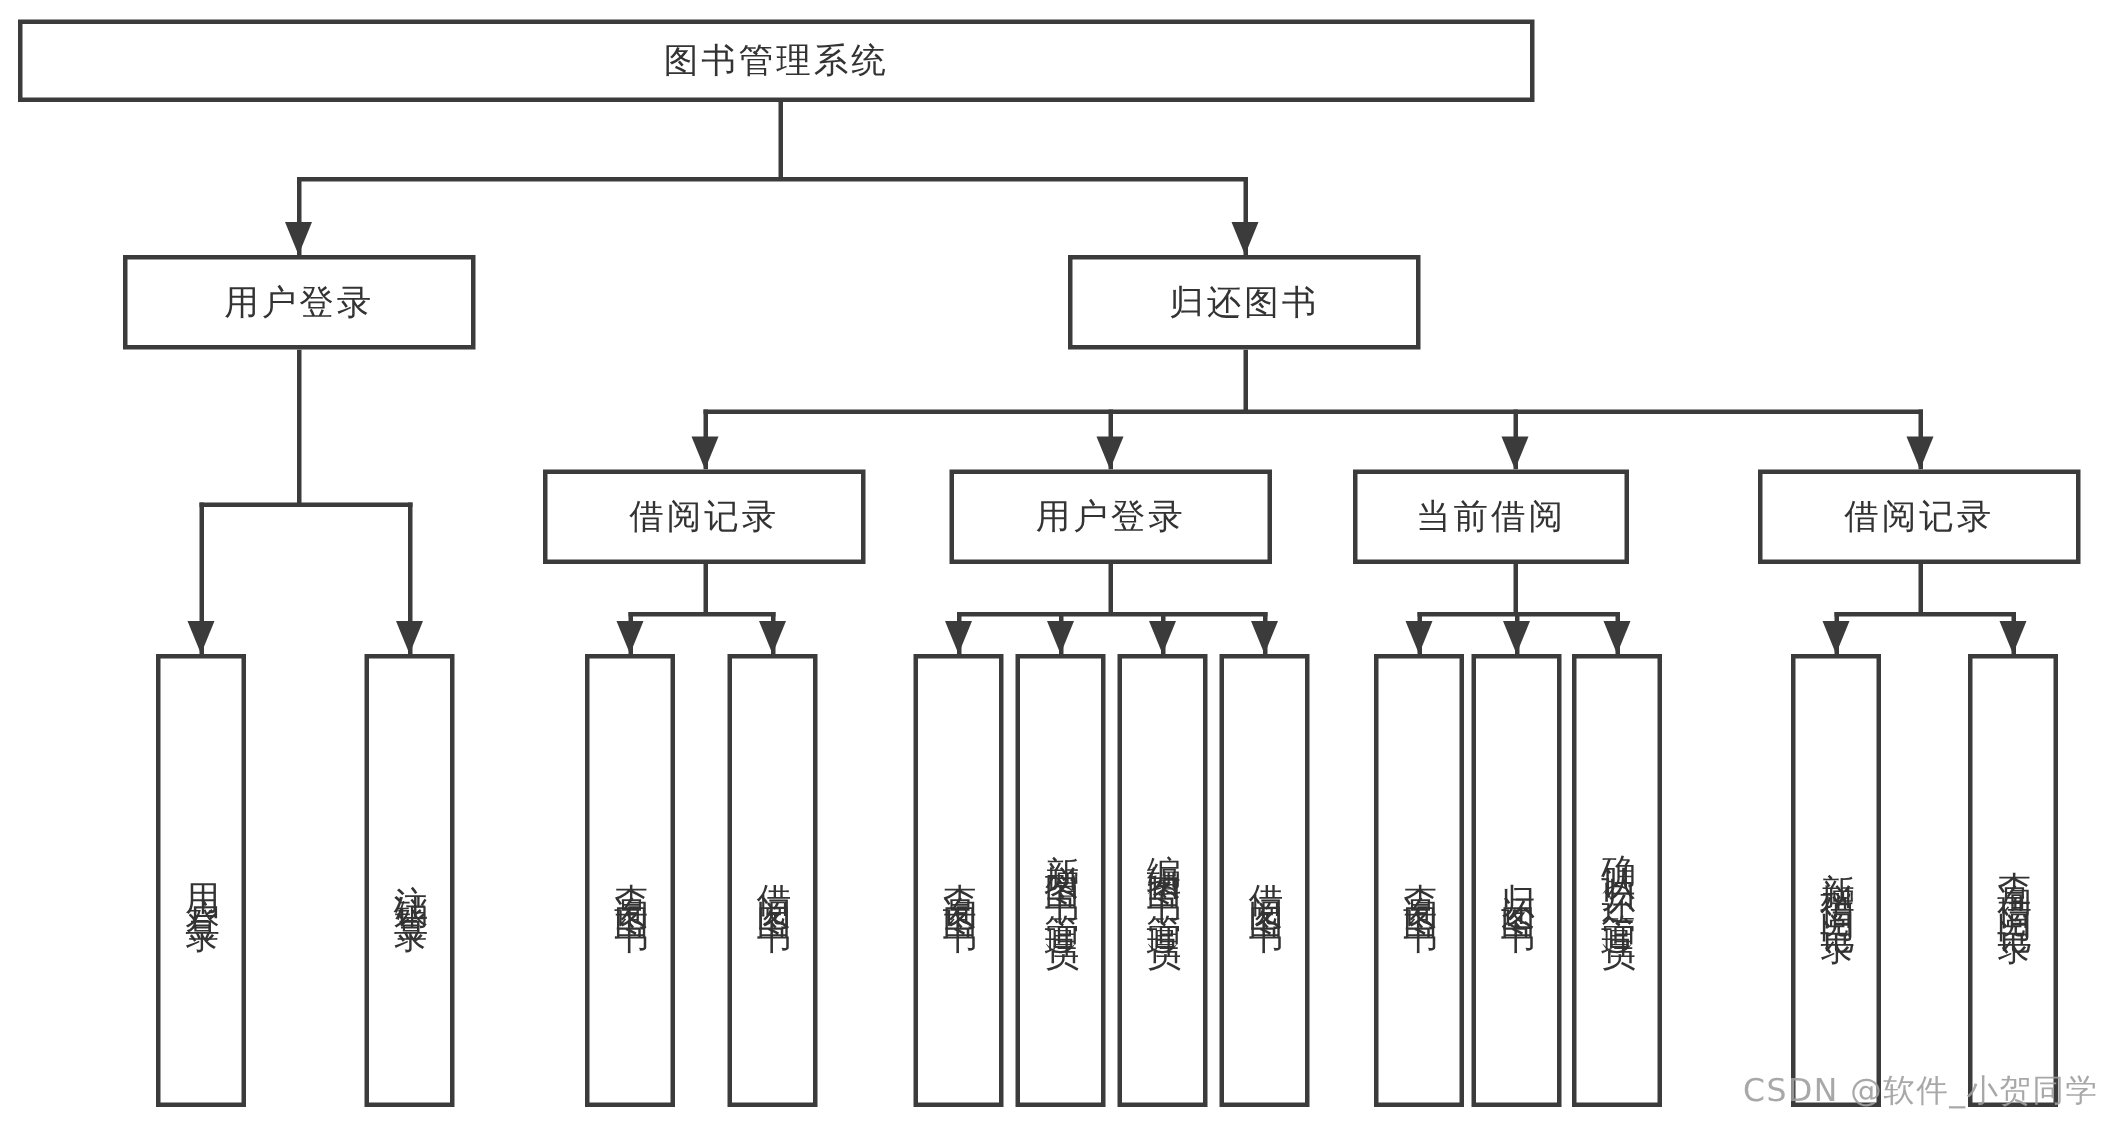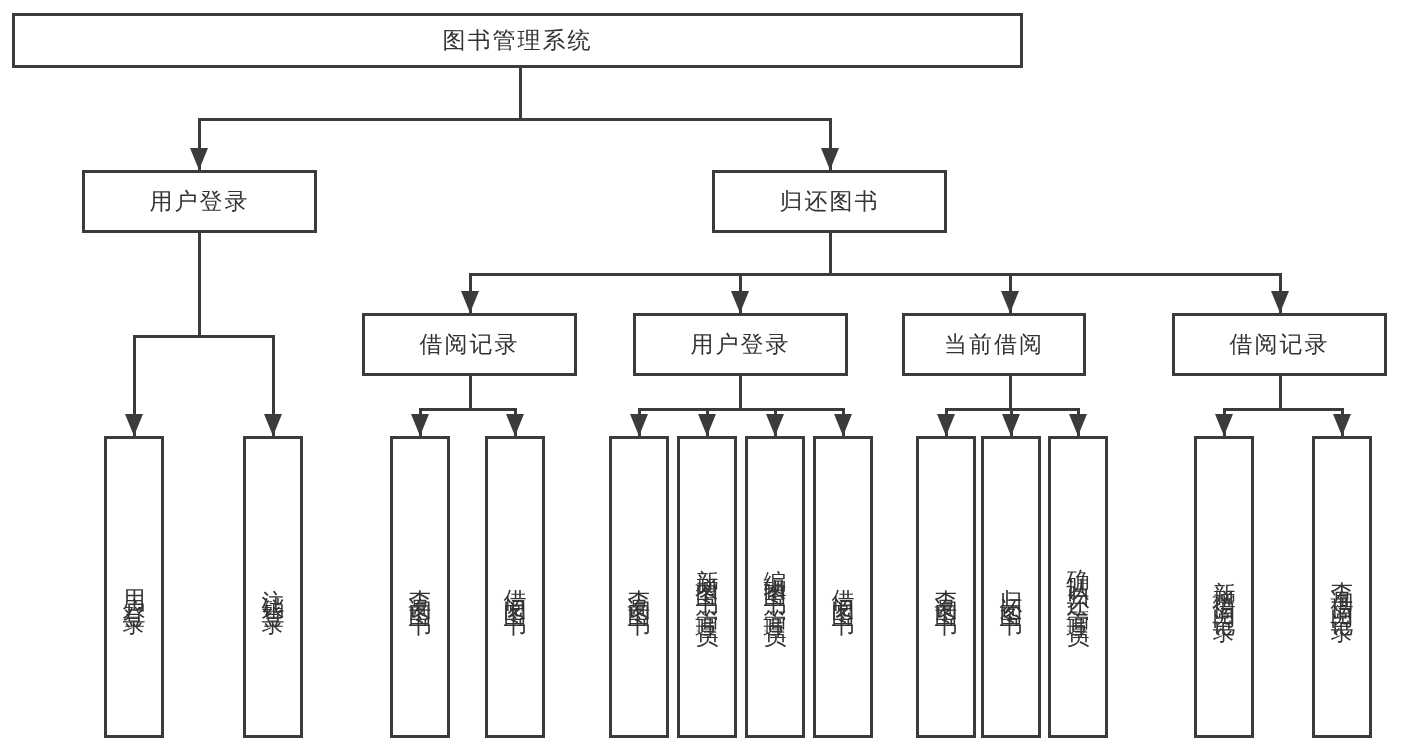--- a/index.html
+++ b/index.html
@@ -191,14 +191,15 @@
     <span>确认归还（管理员）</span>
   </div>
 
   <div class="box v" style="left:1194px; top:436px; width:60px; height:302px;">
     <span>新增借阅记录</span>
   </div>
   <div class="box v" style="left:1312px; top:436px; width:60px; height:302px;">
     <span>查询借阅记录</span>
   </div>
 
+  <div class="watermark">CSDN @软件_小贺同学</div>
 
 </div>
 
 </body></html>

